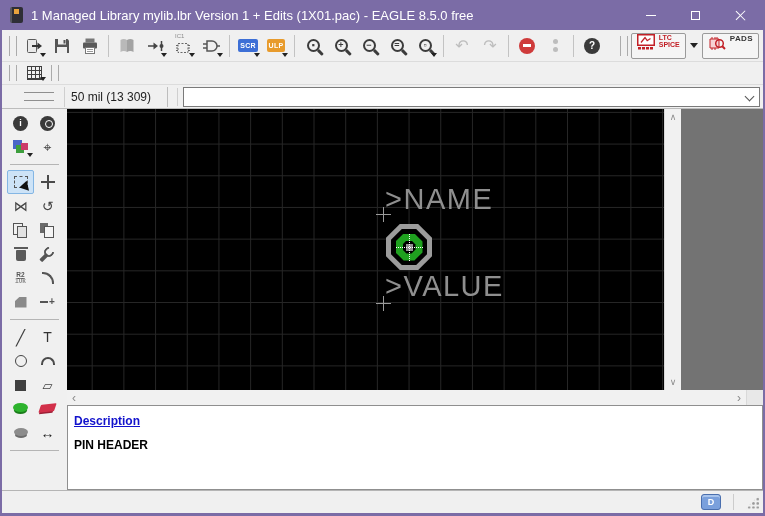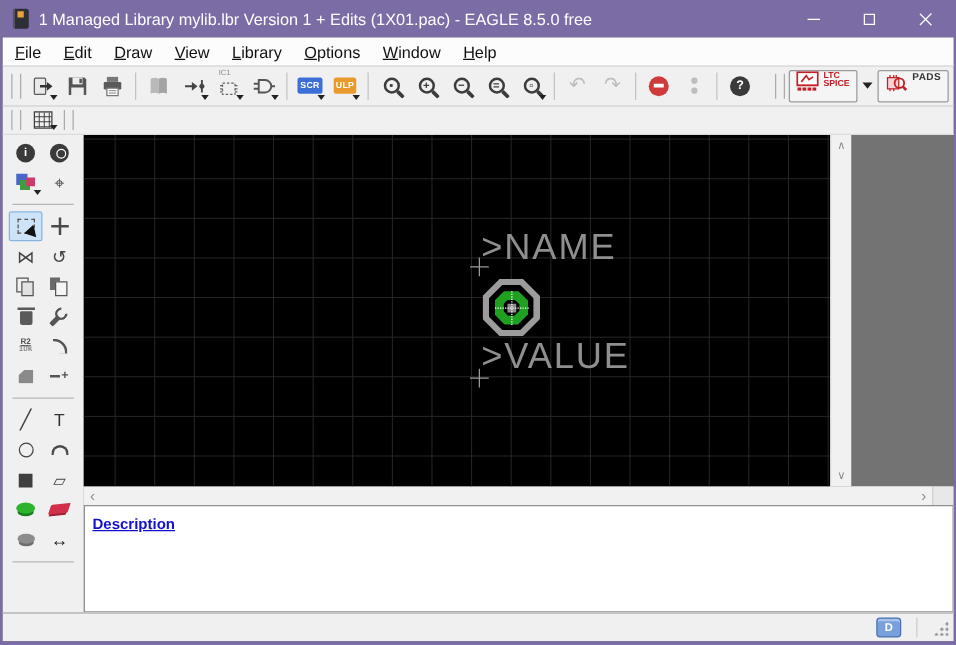--- a/index.html
+++ b/index.html
@@ -160,30 +160,20 @@
         </div>
       <div class="winbtn">
           <span class="glyph-max"></span>
         </div>
       <div class="winbtn">
           <span class="glyph-x"></span>
         </div>
     </div>
   </div>
 
-  <div class="menubar">
-    <span class="menuitem"><u>F</u>ile</span>
-    <span class="menuitem"><u>E</u>dit</span>
-    <span class="menuitem"><u>D</u>raw</span>
-    <span class="menuitem"><u>V</u>iew</span>
-    <span class="menuitem"><u>L</u>ibrary</span>
-    <span class="menuitem"><u>O</u>ptions</span>
-    <span class="menuitem"><u>W</u>indow</span>
-    <span class="menuitem"><u>H</u>elp</span>
-  </div>
 
   <div class="toolbar1">
     <div class="grip"></div>
 
     <div class="tbtn">
       <svg width="19" height="18" viewBox="0 0 19 18">
           <rect x="2.5" y="2.5" width="9" height="13" rx="1" fill="#e9e9e9" stroke="#5a5a5a"></rect>
           <path d="M7 9h6" stroke="#333" stroke-width="2"></path>
           <path d="M12.5 5.5L17 9l-4.5 3.5z" fill="#333"></path>
         </svg>
@@ -339,20 +329,29 @@
 
   <div class="toolbar2">
     <div class="grip"></div>
     <div class="tbtn">
       <span class="gridicon"></span>
       <i class="caret"></i>
     </div>
     <div class="grip"></div>
   </div>
 
+  <div class="paramrow">
+    <div class="rowhandle"></div>
+    <div class="coordbox">50 mil (13 309)</div>
+    <div class="minisep"></div>
+    <div class="combo">
+      <input type="text" value="" style="">
+      <span class="chev"></span>
+    </div>
+  </div>
 
   <div class="main">
 
     <div class="sidebar">
       <div class="srow">
         <div class="tool">
             <span class="dkcircle">i</span>
           </div>
         <div class="tool">
             <span class="eyeicon"></span>
@@ -495,20 +494,21 @@
       <div class="hscrollrow">
         <div class="hscroll">
           <span>‹</span>
           <span>›</span>
         </div>
         <div class="scorner"></div>
       </div>
       <div class="descwrap">
         <div class="descpanel">
           <span class="desclink">Description</span>
+          <div class="descbody">PIN HEADER</div>
         </div>
       </div>
     </div>
   </div>
 
   <div class="statusbar">
     <div class="statusspacer"></div>
     <div class="syncicon">D</div>
     <div class="statussep"></div>
     <div class="sizegrip"></div>

